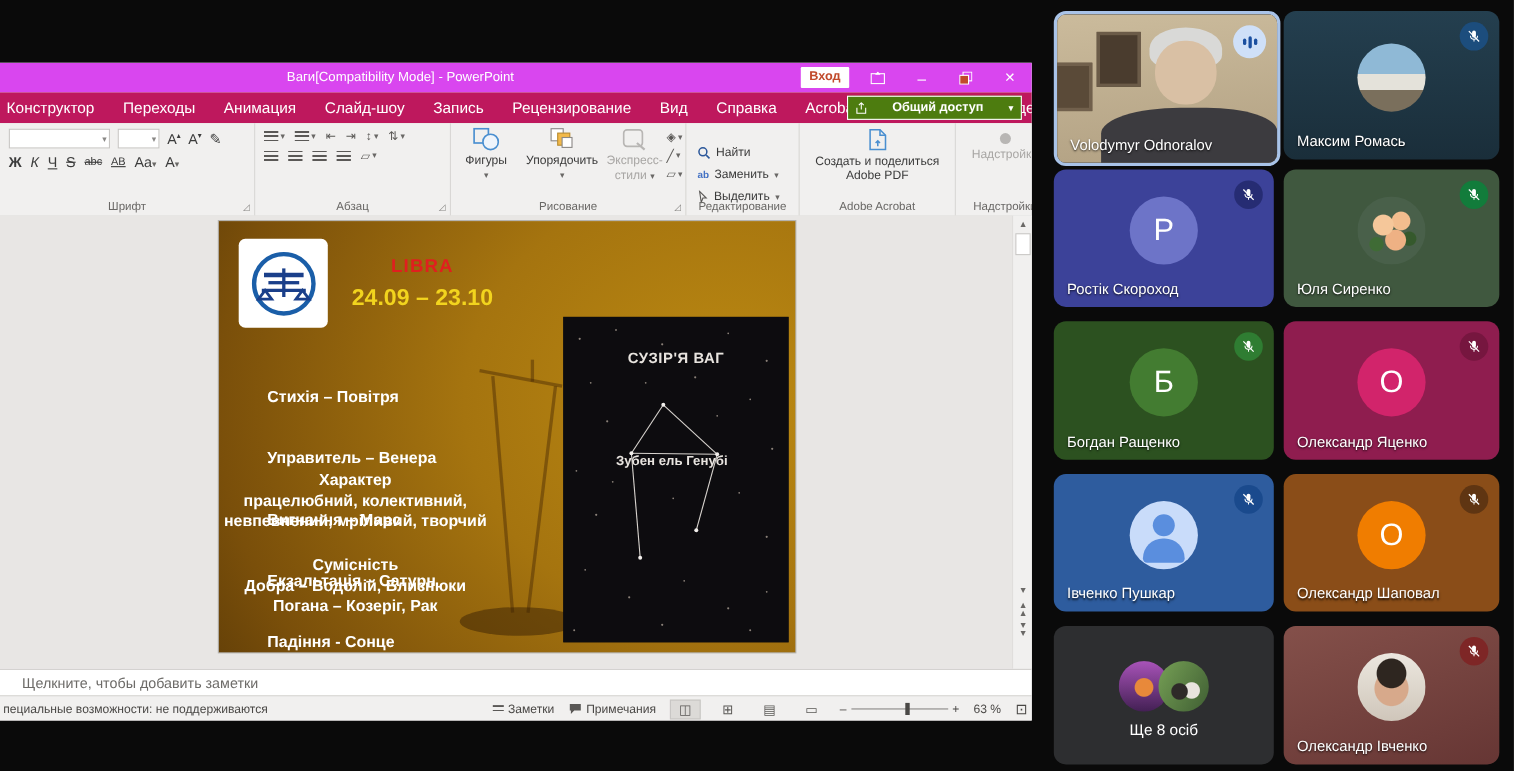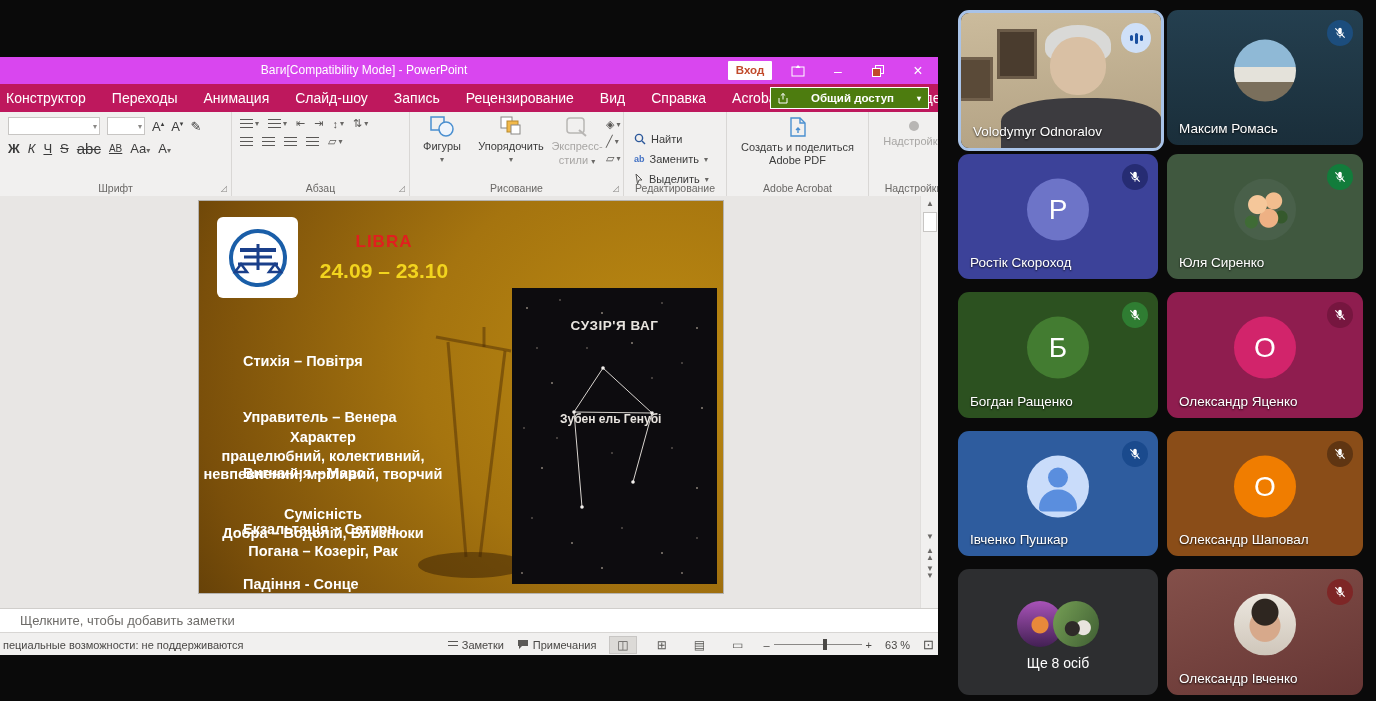--- a/index.html
+++ b/index.html
@@ -167,21 +167,21 @@
           <span class="combo" style="width:38px">▾</span>
           <span class="fbtn"><span>А</span><sup style="font-size:7px">▴</sup></span>
           <span class="fbtn"><span>А</span><sup style="font-size:7px">▾</sup></span>
           <span class="fbtn">✎</span>
         </div>
         <div class="rrow" style="gap:8px">
           <span class="fbtn b">Ж</span>
           <span class="fbtn i">К</span>
           <span class="fbtn u">Ч</span>
           <span class="fbtn s">S</span>
-          <span class="fbtn s" style="font-size:15px">abc</span>
+          <span class="fbtn s" style="font-size:10px">abc</span>
           <span class="fbtn u" style="font-size:10px">АВ</span>
           <span class="fbtn"><span>Aa</span><span class="caret">▾</span></span>
           <span class="fbtn"><span>А</span><span class="caret">▾</span></span>
         </div>
         <span class="glabel">Шрифт</span>
         <span class="launcher">◿</span>
       </div>
 
       <div class="rgroup" style="width:178px">
         <div class="rrow" style="gap:9px">

